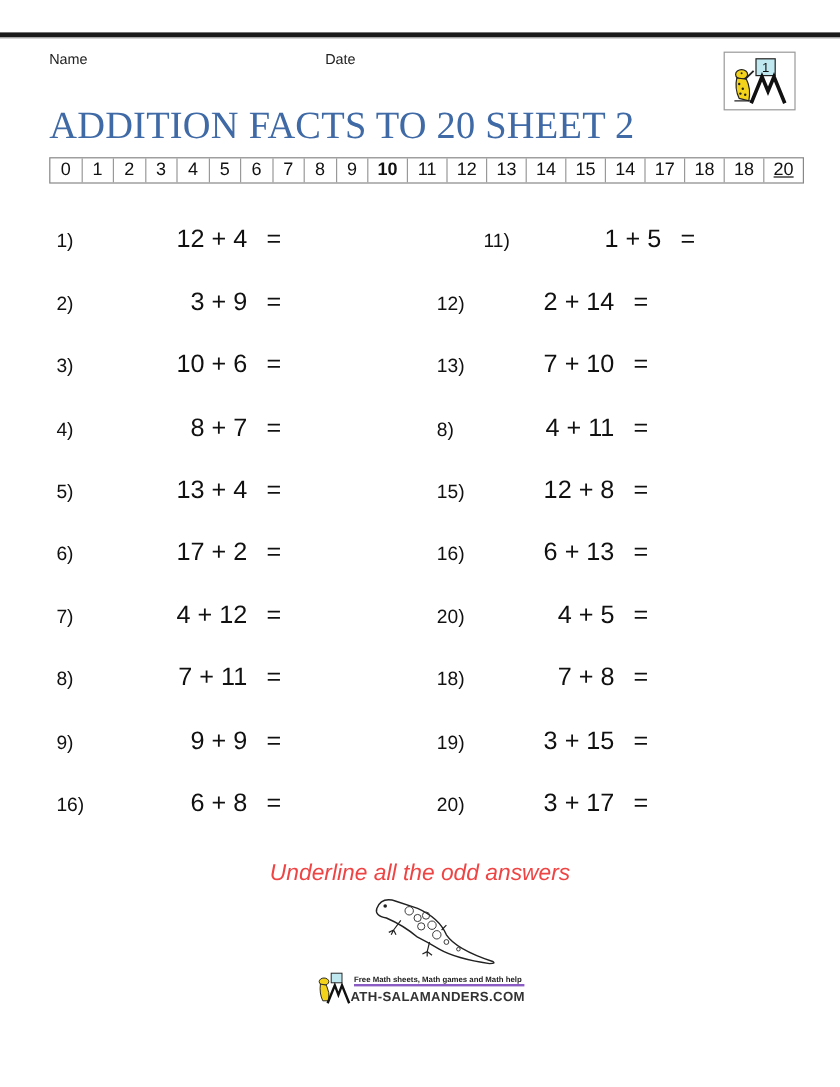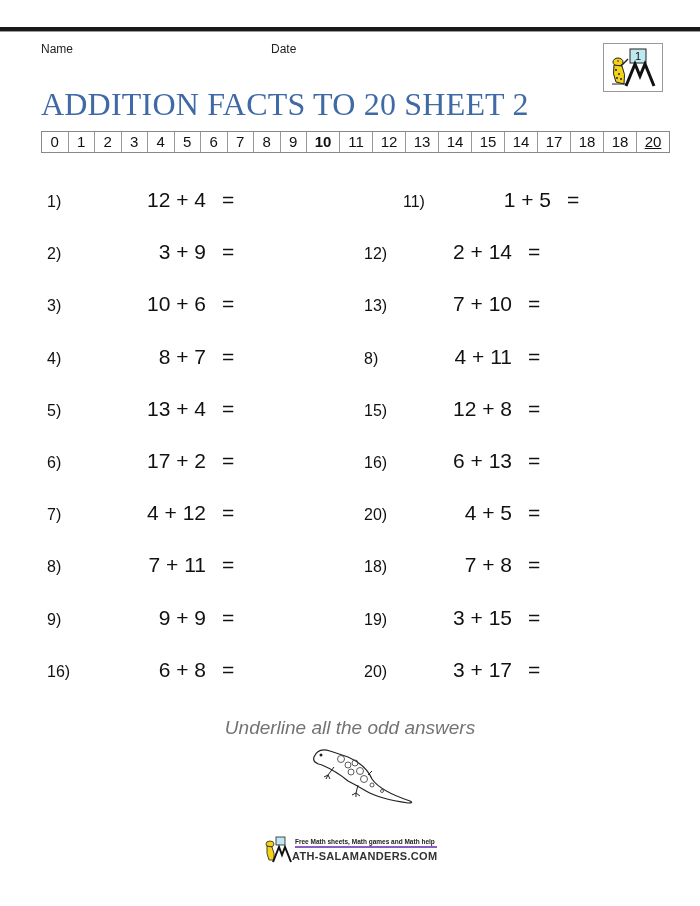--- a/index.html
+++ b/index.html
@@ -9,22 +9,22 @@
   .lbl { position:absolute; top:42px; font-size:12px; color:#222; }
   .logo-box { position:absolute; left:603px; top:43px; width:58px; height:47px; border:1px solid #999; background:#fff; }
   .title { position:absolute; left:41px; top:86px; font-family:"Liberation Serif", "DejaVu Serif", serif; font-size:32px; color:#3f6aa6; letter-spacing:0.2px; }
   .numline { position:absolute; left:41px; top:131px; display:flex; border:1px solid #888; }
   .cell { height:20px; line-height:20px; font-size:15px; text-align:center; border-right:1px solid #999; color:#111; }
   .cell:last-child { border-right:none; }
   .q { position:absolute; height:30px; font-size:21px; color:#111; }
   .q .num { position:absolute; left:0; top:5px; font-size:16px; }
   .q .expr { position:absolute; right:56px; top:0; white-space:nowrap; text-align:left; }
   .q .eq { position:absolute; right:0; top:0; width:40px; text-align:left; }
-  .instr { position:absolute; left:0; width:700px; top:717px; text-align:center; font-style:italic; font-size:19px; color:#737373; }
-  .footer { position:absolute; left:262px; top:834px; width:180px; height:30px;text-decoration:underline; }
+  .instr { position:absolute; left:0; width:700px; top:717px; text-align:center; font-style:italic; font-size:19px; color:#ef4444; }
+  .footer { position:absolute; left:262px; top:808px; width:180px; height:30px;text-decoration:underline; }
 </style>
 </head>
 <body>
 
 <div class="top-rule"></div>
 <div class="top-rule2"></div>
 
 <div class="lbl" style="left:41px;">Name</div>
 <div class="lbl" style="left:271px;">Date</div>
 

